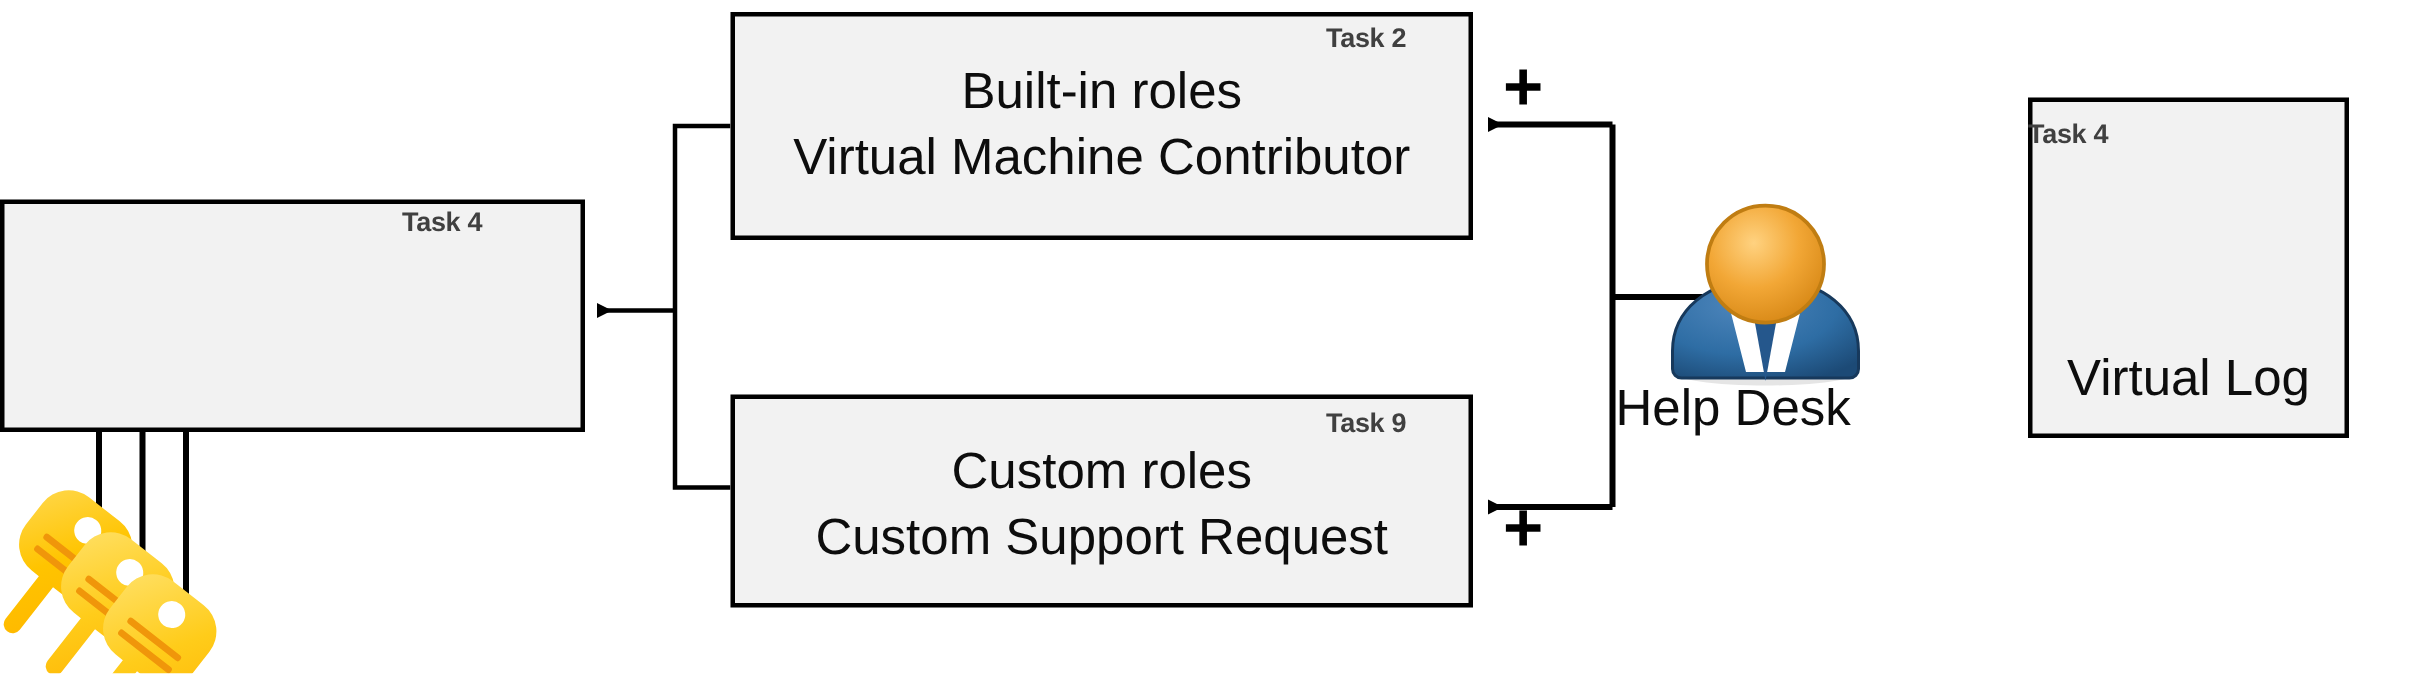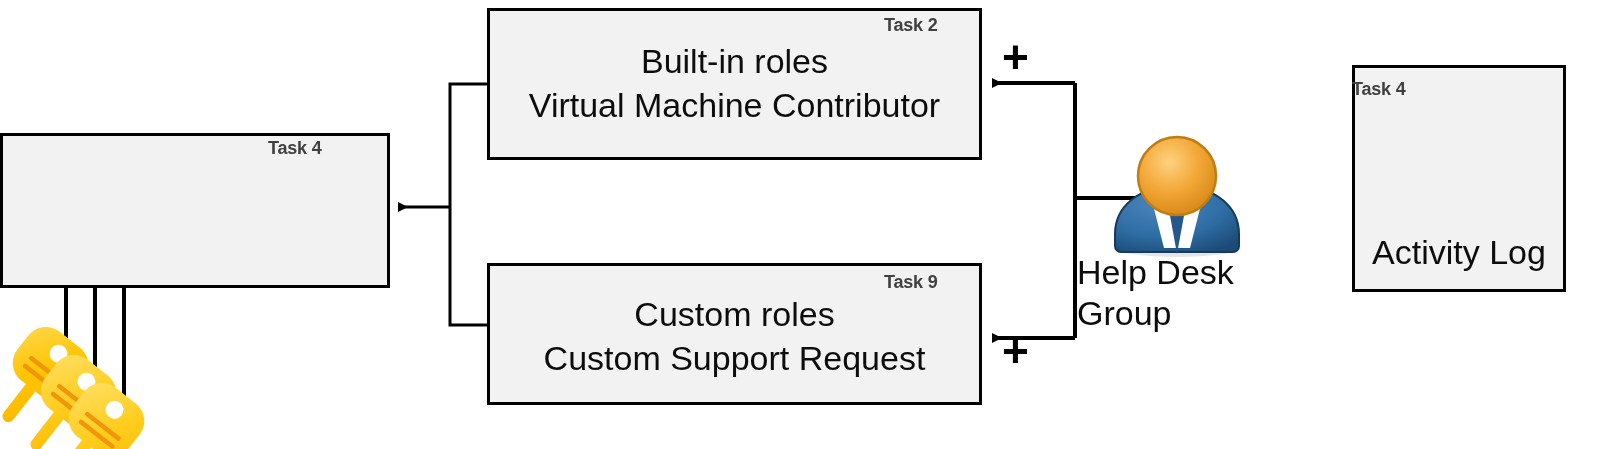--- a/index.html
+++ b/index.html
@@ -202,21 +202,20 @@
   <div class="box-text" style="left:487px; top:84px; width:495px;">Virtual Machine Contributor</div>
   <div class="box-text" style="left:487px; top:40px; width:495px;">Built-in roles</div>
 
   <div class="task-box" style="left:487px; top:263px; width:495px; height:142px;"></div>
   <div class="task-label" style="left:884px; top:272px;">Task 9</div>
   <div class="box-text" style="left:487px; top:293px; width:495px;">Custom roles</div>
   <div class="box-text" style="left:487px; top:337px; width:495px;">Custom Support Request</div>
 
   <div class="task-box" style="left:1352px; top:65px; width:214px; height:227px;"></div>
   <div class="task-label" style="left:1352px; top:79px; width:214px; ">Task 4</div>
-  <div class="box-text" style="left:1352px; top:231px; width:214px;">Activity Log</div>
+  <div class="box-text" style="left:1352px; top:231px; width:214px;">Virtual Log</div>
 
   <div class="plus" style="left:1002px; top:34px;">+</div>
   <div class="plus" style="left:1002px; top:328px;">+</div>
 
   <div class="caption" style="left:1077px; top:252px; width:200px;">Help Desk</div>
-  <div class="caption" style="left:1077px; top:293px; width:200px;">Group</div>
 
 </div>
 
 </body></html>

